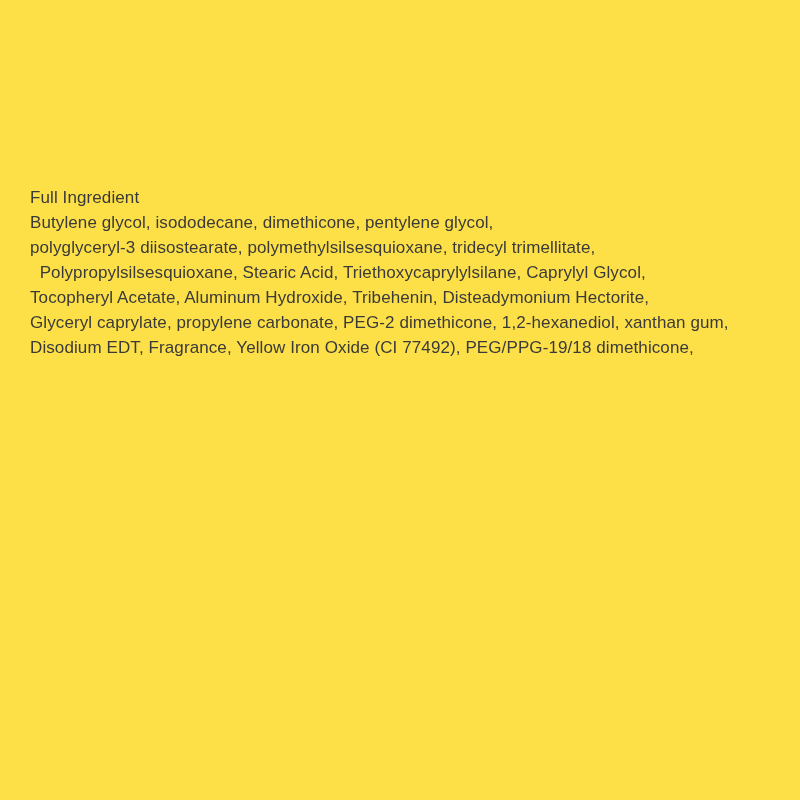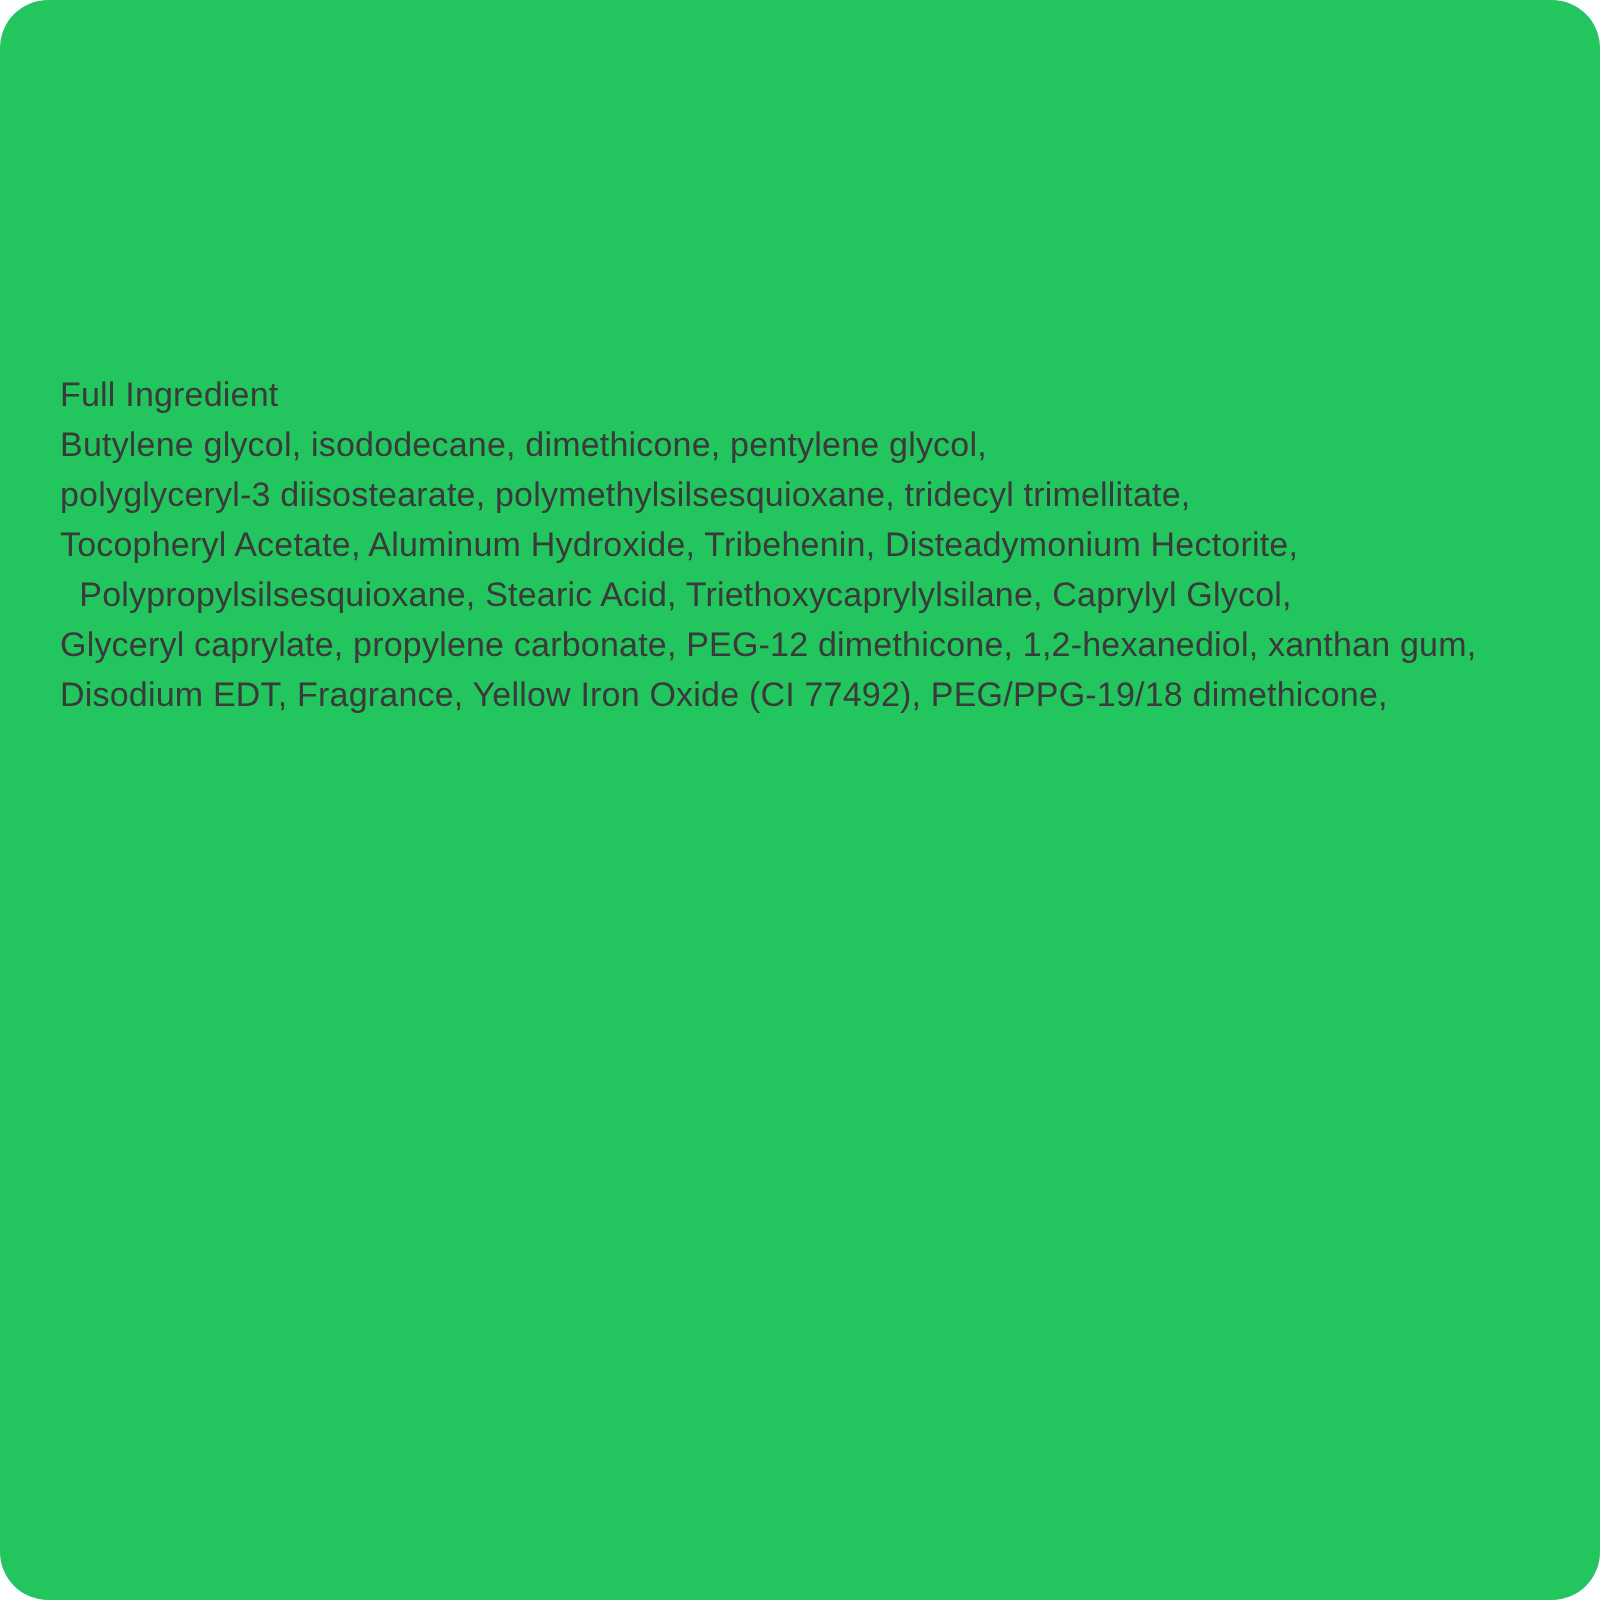--- a/index.html
+++ b/index.html
@@ -28,23 +28,23 @@
     letter-spacing: 0.1px;
   }
   .line {
     white-space: pre;   
     font-weight: 400;
   }
 </style>
 </head>
 <body>
 
-<div class="page" style="background: #22c55e; border-radius: 24px;">
+<div class="page" style="background: #fde047;">
   <div class="ingredient-block" style="color: rgb(58, 58, 58);">
     <div class="line">Full Ingredient</div>
     <div class="line">Butylene glycol, isododecane, dimethicone, pentylene glycol,</div>
     <div class="line">polyglyceryl-3 diisostearate, polymethylsilsesquioxane, tridecyl trimellitate,</div>
+    <div class="line">  Polypropylsilsesquioxane, Stearic Acid, Triethoxycaprylylsilane, Caprylyl Glycol,</div>
     <div class="line">Tocopheryl Acetate, Aluminum Hydroxide, Tribehenin, Disteadymonium Hectorite,</div>
-    <div class="line">  Polypropylsilsesquioxane, Stearic Acid, Triethoxycaprylylsilane, Caprylyl Glycol,</div>
-    <div class="line">Glyceryl caprylate, propylene carbonate, PEG-12 dimethicone, 1,2-hexanediol, xanthan gum,</div>
+    <div class="line">Glyceryl caprylate, propylene carbonate, PEG-2 dimethicone, 1,2-hexanediol, xanthan gum,</div>
     <div class="line">Disodium EDT, Fragrance, Yellow Iron Oxide (CI 77492), PEG/PPG-19/18 dimethicone,</div>
   </div>
 </div>
 
 </body></html>

